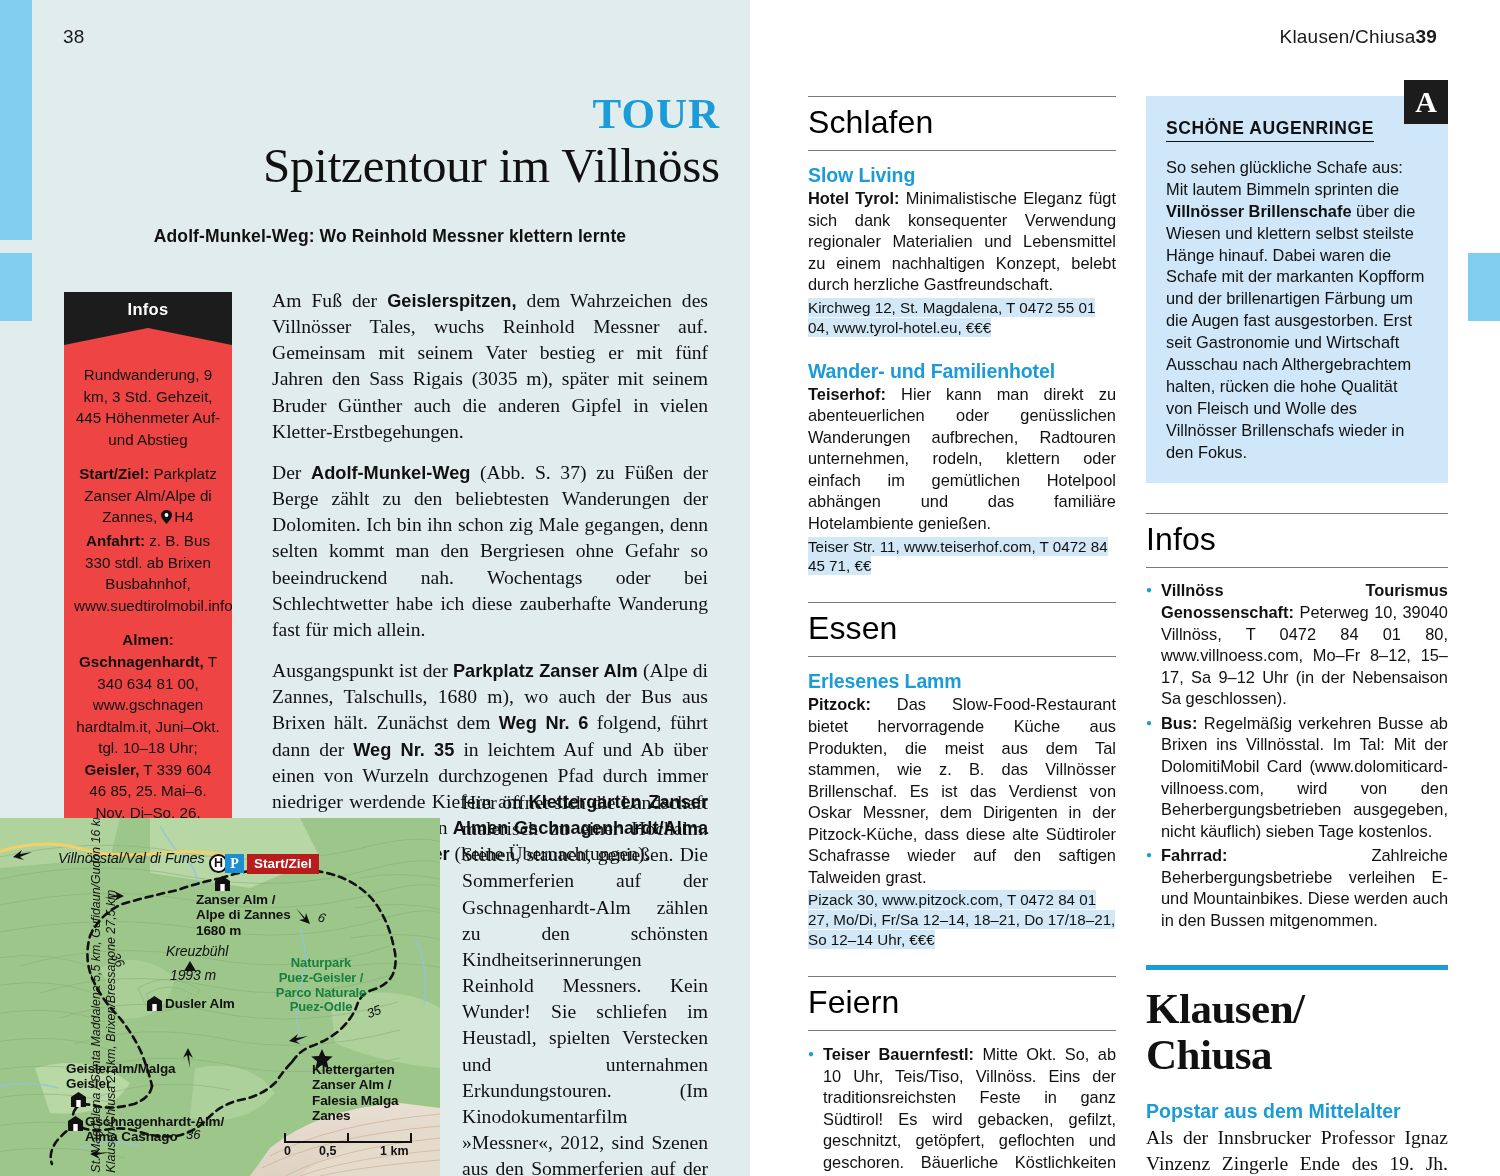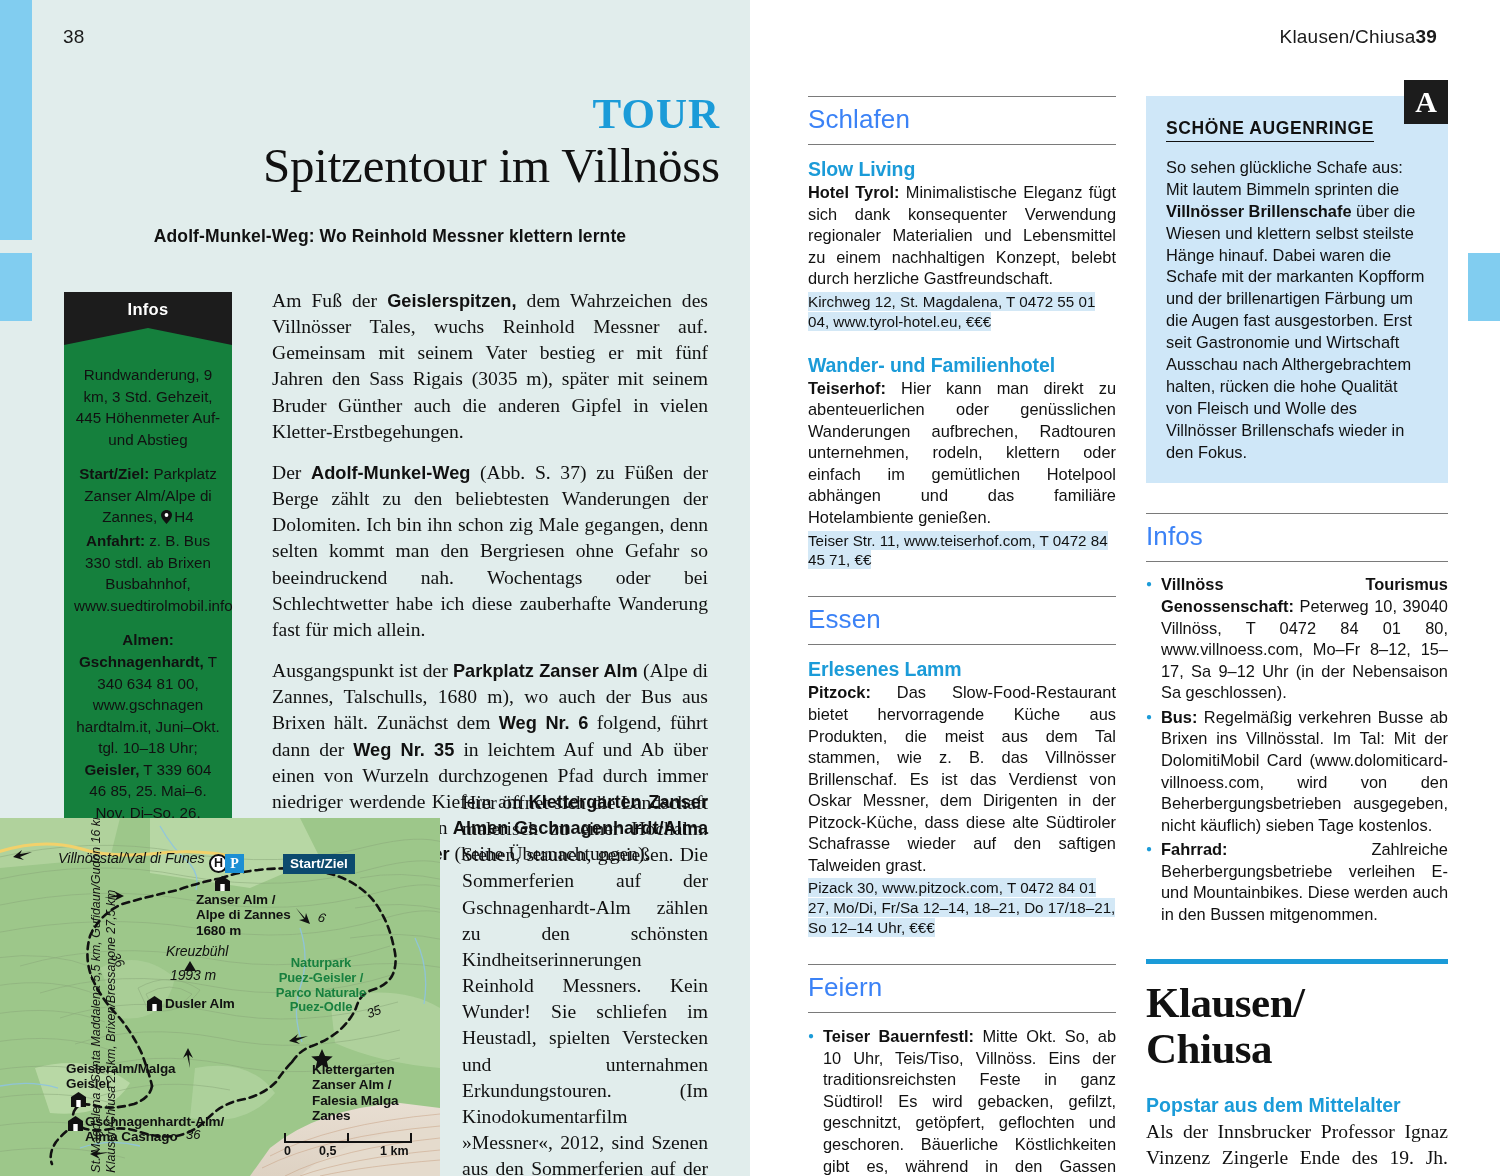--- a/index.html
+++ b/index.html
@@ -63,21 +63,21 @@
     position: relative; background: #1c1c1c; color: #fff;
     text-align: center; font-size: 16.5px; font-weight: bold;
     padding: 8px 0 9px; letter-spacing: .3px;
   }
   .infos-banner::after {
     content: ""; position: absolute; left: 0; bottom: -17px;
     border-left: 84px solid #1c1c1c; border-right: 84px solid #1c1c1c;
     border-bottom: 17px solid transparent;
   }
   .infos-body {
-    background: #15803d; padding: 36px 10px 14px; text-align: center;
+    background: #ef4444; padding: 36px 10px 14px; text-align: center;
     font-size: 15.2px; line-height: 1.42; color: #111;
   }
   .infos-body p { margin-bottom: 13px; }
   .infos-body p:last-child { margin-bottom: 0; }
   .infos-body b { font-weight: bold; }
 
   
   .body-col-a {
     position: absolute; left: 272px; top: 288px; width: 436px;
     font-family: "Liberation Serif", serif;
@@ -107,22 +107,22 @@
   }
   .map-label.it { font-style: italic; font-weight: normal; }
   .map-label.park { color: #18803f; text-align: center; font-size: 13px; }
   .map-vert {
     position: absolute; left: -61px; top: 175px; width: 330px;
     transform: rotate(-90deg); transform-origin: center;
     font-style: italic; font-size: 12.4px; color: #111; line-height: 1.18;
     white-space: nowrap;
   }
   .badge-start {
-    position: absolute; background: #0c4a6e; color: #fff; font-weight: bold;
-    font-size: 13.5px; padding: 2px 7px 3px; margin-left: 36px;
+    position: absolute; background: #b91c1c; color: #fff; font-weight: bold;
+    font-size: 13.5px; padding: 2px 7px 3px;
   }
   .badge-p {
     position: absolute; background: #1b8fd4; color: #fff; font-weight: bold;
     font-size: 14px; width: 19px; height: 19px; text-align: center;
     line-height: 19px; font-family: "Liberation Serif", serif;
   }
   .badge-h {
     position: absolute; background: #fff; border: 2px solid #111;
     border-radius: 50%; width: 19px; height: 19px; color: #111;
     font-weight: bold; font-size: 12.5px; text-align: center; line-height: 15px;
@@ -138,21 +138,21 @@
     position: relative; height: 16px; font-size: 12.5px; font-weight: bold; color: #111;
   }
   .scalebar .labels span { position: absolute; top: 2px; }
 
   
   .col-mid  { position: absolute; left: 808px;  top: 96px; width: 308px; }
   .col-right{ position: absolute; left: 1146px; top: 96px; width: 302px; }
 
   .sec-head {
     border-top: 1.6px solid #7a7a7a; border-bottom: 1.6px solid #7a7a7a;
-    font-size: 26px; color: #3b82f6; padding: 7px 0 9px; margin-bottom: 13px;
+    font-size: 32px; color: #000000; padding: 7px 0 9px; margin-bottom: 13px;
     letter-spacing: .1px;
   }
   .sec-head.tight { margin-bottom: 12px; }
   .entry { margin-bottom: 22px; }
   .entry-title {
     color: #1b9bd8; font-weight: bold; font-size: 19.5px; margin-bottom: 1px;
     letter-spacing: -.1px;
   }
   .entry-text {
     font-size: 16.4px; line-height: 1.315; color: #111; text-align: justify;

